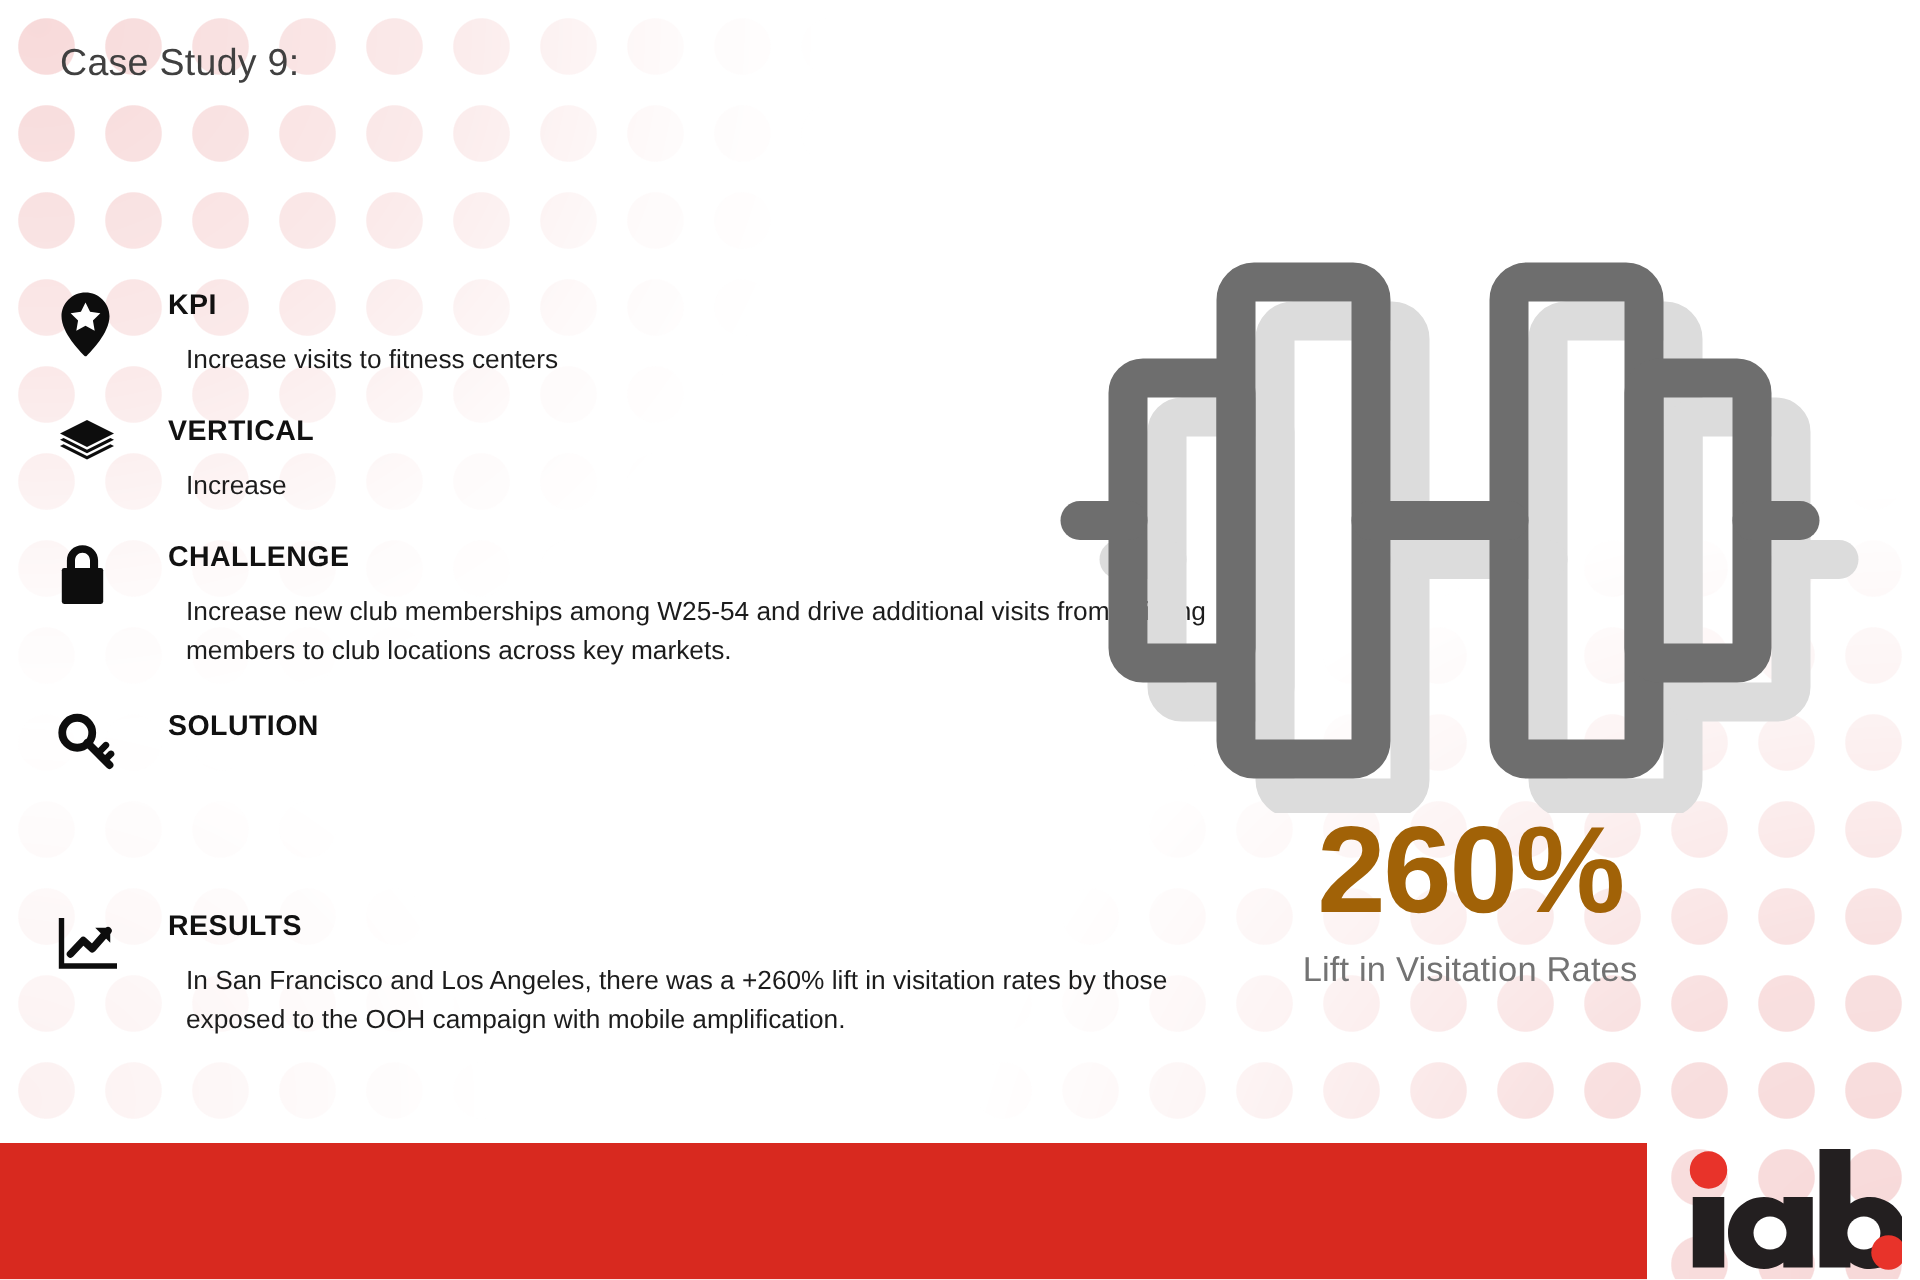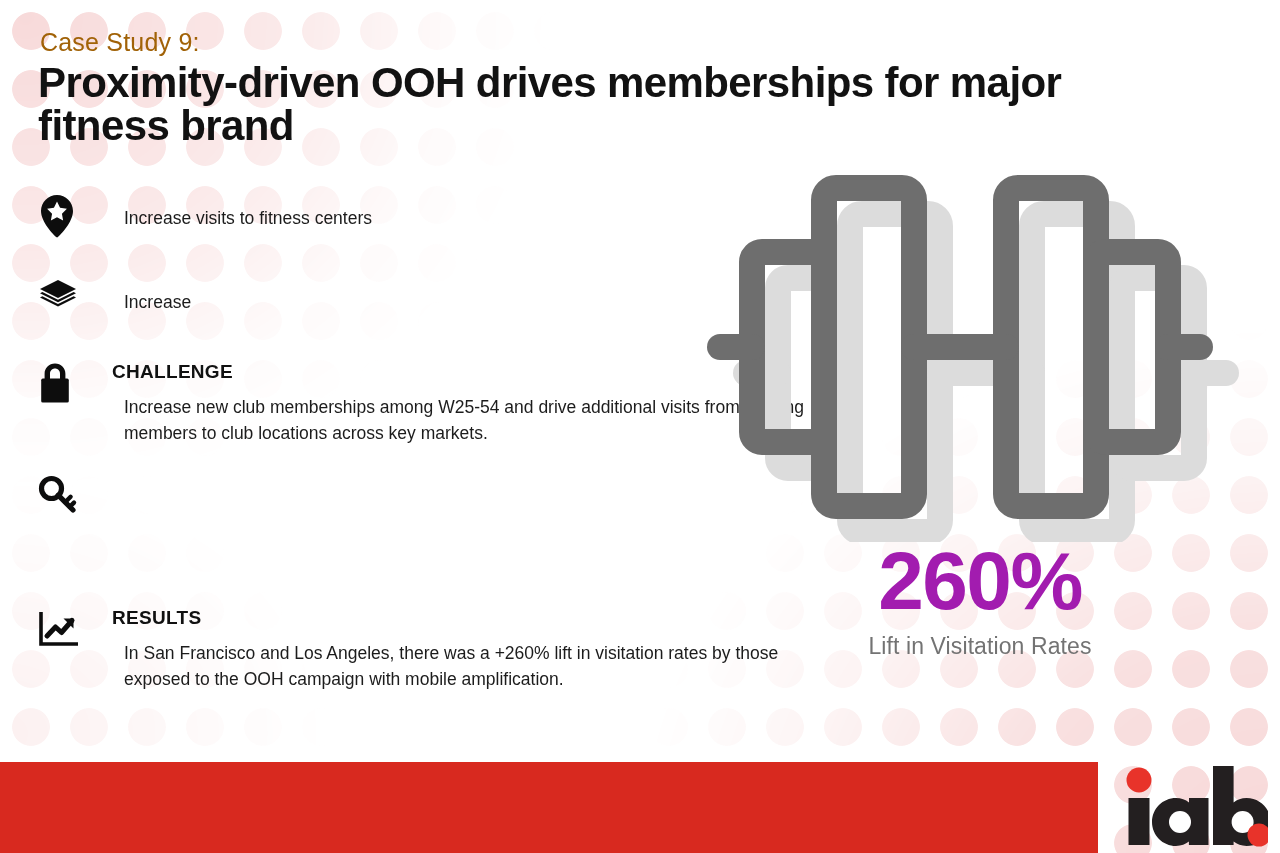--- a/index.html
+++ b/index.html
@@ -49,21 +49,21 @@
     mask-image: radial-gradient(ellipse 420px 330px at 0% 86%, rgba(0,0,0,0.55) 0%, rgba(0,0,0,0.18) 50%, rgba(0,0,0,0) 78%);
   }
 
   
   .eyebrow {
     position: absolute;
     left: 40px;
     top: 29px;
     font-size: 25px;
     font-weight: 400;
-    color: #a16207;
+    color: #404040;
     letter-spacing: 0.2px;
     line-height: 1.1;
   }
   .headline {
     position: absolute;
     left: 38px;
     top: 62px;
     width: 1090px;
     font-size: 42px;
     font-weight: 700;
@@ -130,21 +130,21 @@
   .stat {
     position: absolute;
     left: 700px;
     top: 540px;
     width: 560px;
     text-align: center;
   }
   .stat-number {
     font-size: 82px;
     font-weight: 700;
-    color: #a21caf;
+    color: #a16207;
     line-height: 1;
     letter-spacing: -1.5px;
     margin: 0;
   }
   .stat-caption {
     font-size: 23px;
     font-weight: 400;
     color: #737373;
     line-height: 1.1;
     margin: 12px 0 0 0;
@@ -182,43 +182,44 @@
 </head>
 <body>
 
 <div id="page">
 
   <div class="dots dots-tl"></div>
   <div class="dots dots-bl"></div>
   <div class="dots dots-br"></div>
 
   <div class="eyebrow">Case Study 9:</div>
-  <div class="headline">Proximity-driven OOH drives memberships for major fitness brand</div>
 
   <div class="block" id="block-kpi">
     <div class="icon-box">
       <svg width="38" height="44" viewBox="0 0 38 44">
         <path d="M19 1C10.2 1 3 8.1 3 16.9c0 11 12.5 23.6 15.2 26.2.5.5 1.2.5 1.7 0C22.6 40.5 35 27.9 35 16.9 35 8.1 27.8 1 19 1z" fill="#0d0d0d"></path>
         <path d="M19 7.6l3.05 6.2 6.85 1-4.95 4.83 1.17 6.82L19 23.23l-6.12 3.22 1.17-6.82-4.95-4.83 6.85-1z" fill="#ffffff"></path>
       </svg>
     </div>
     <div class="body-col">
+      <div class="block-label">KPI</div>
       <div class="block-text">Increase visits to fitness centers</div>
     </div>
   </div>
 
   <div class="block" id="block-vertical">
     <div class="icon-box">
       <svg width="40" height="40" viewBox="0 0 40 40">
         <path d="M20 2 L38 11 L20 20 L2 11 Z" fill="#0d0d0d"></path>
         <path d="M20 21.8 L35.6 14 L38 15.2 L20 24.2 L2 15.2 L4.4 14 Z" fill="#0d0d0d"></path>
         <path d="M20 26 L35.6 18.2 L38 19.4 L20 28.4 L2 19.4 L4.4 18.2 Z" fill="#0d0d0d"></path>
       </svg>
     </div>
     <div class="body-col">
+      <div class="block-label">VERTICAL</div>
       <div class="block-text">Increase</div>
     </div>
   </div>
 
   <div class="block" id="block-challenge">
     <div class="icon-box">
       <svg width="34" height="42" viewBox="0 0 34 42">
         <path d="M17 1.5c-6 0-10.4 4.4-10.4 10.2v6.1h5.4v-6.1c0-3 2.2-5.2 5-5.2s5 2.2 5 5.2v6.1h5.4v-6.1C27.4 5.9 23 1.5 17 1.5z" fill="#0d0d0d"></path>
         <rect x="3.2" y="16.6" width="27.6" height="24" rx="1.6" fill="#0d0d0d"></rect>
       </svg>
@@ -232,20 +233,21 @@
   <div class="block" id="block-solution">
     <div class="icon-box">
       <svg width="40" height="40" viewBox="0 0 40 40">
         <circle cx="13.5" cy="13.5" r="10" fill="none" stroke="#0d0d0d" stroke-width="5.2"></circle>
         <path d="M20.2 20.2 L35 35" stroke="#0d0d0d" stroke-width="5.2" stroke-linecap="round"></path>
         <path d="M27.2 27.2 L32.6 21.8" stroke="#0d0d0d" stroke-width="4.4" stroke-linecap="round"></path>
         <path d="M31.8 31.8 L36 27.6" stroke="#0d0d0d" stroke-width="4.4" stroke-linecap="round"></path>
       </svg>
     </div>
     <div class="body-col">
+      <div class="block-label">SOLUTION</div>
     </div>
   </div>
 
   <div class="block" id="block-results">
     <div class="icon-box">
       <svg width="42" height="38" viewBox="0 0 42 38">
         <path d="M3 2 L3 34 L40 34" fill="none" stroke="#0d0d0d" stroke-width="3.6"></path>
         <path d="M9 26 L17.5 17 L23.5 22.5 L34 10.5" fill="none" stroke="#0d0d0d" stroke-width="5" stroke-linejoin="round" stroke-linecap="round"></path>
         <path d="M25.5 8.5 L35.5 8.5 L35.5 18.5 Z" fill="#0d0d0d"></path>
       </svg>

